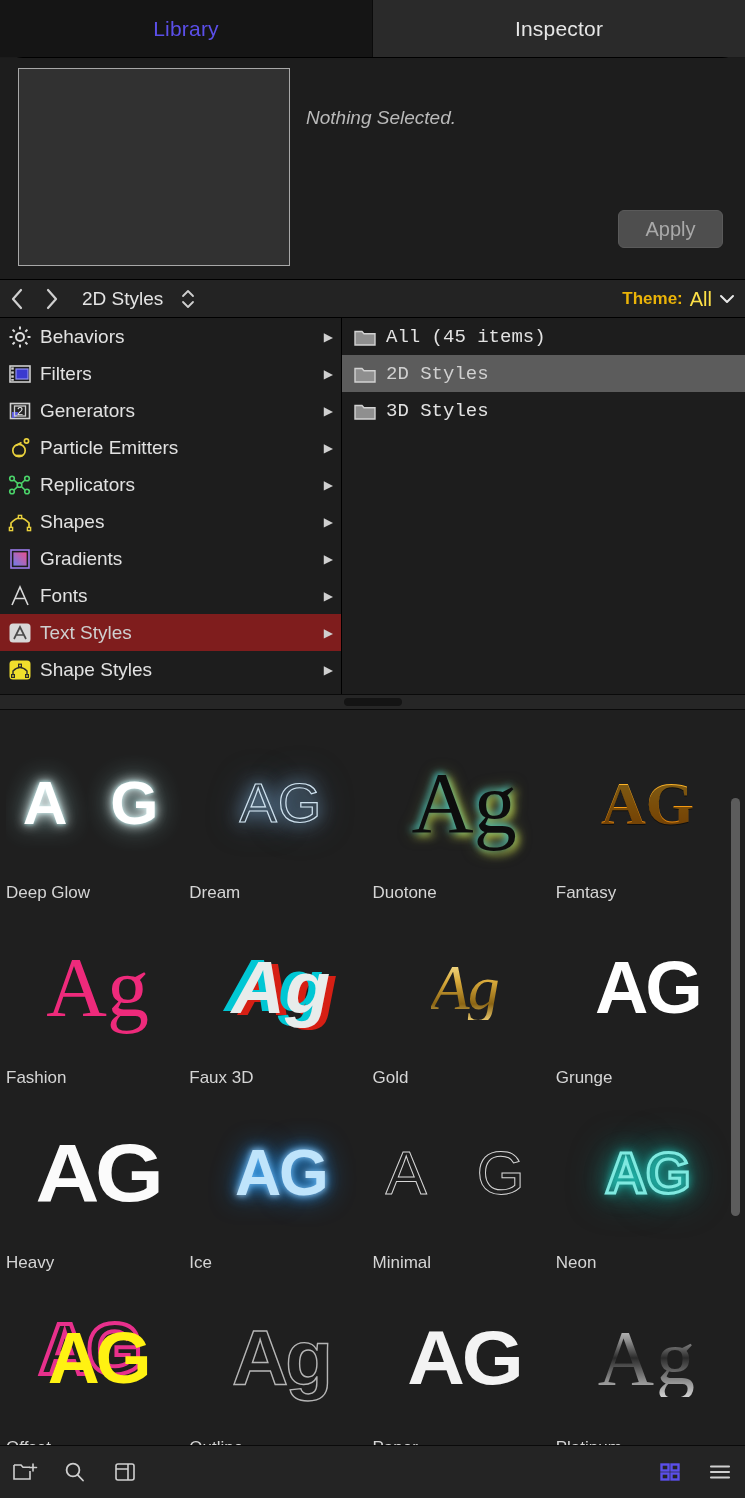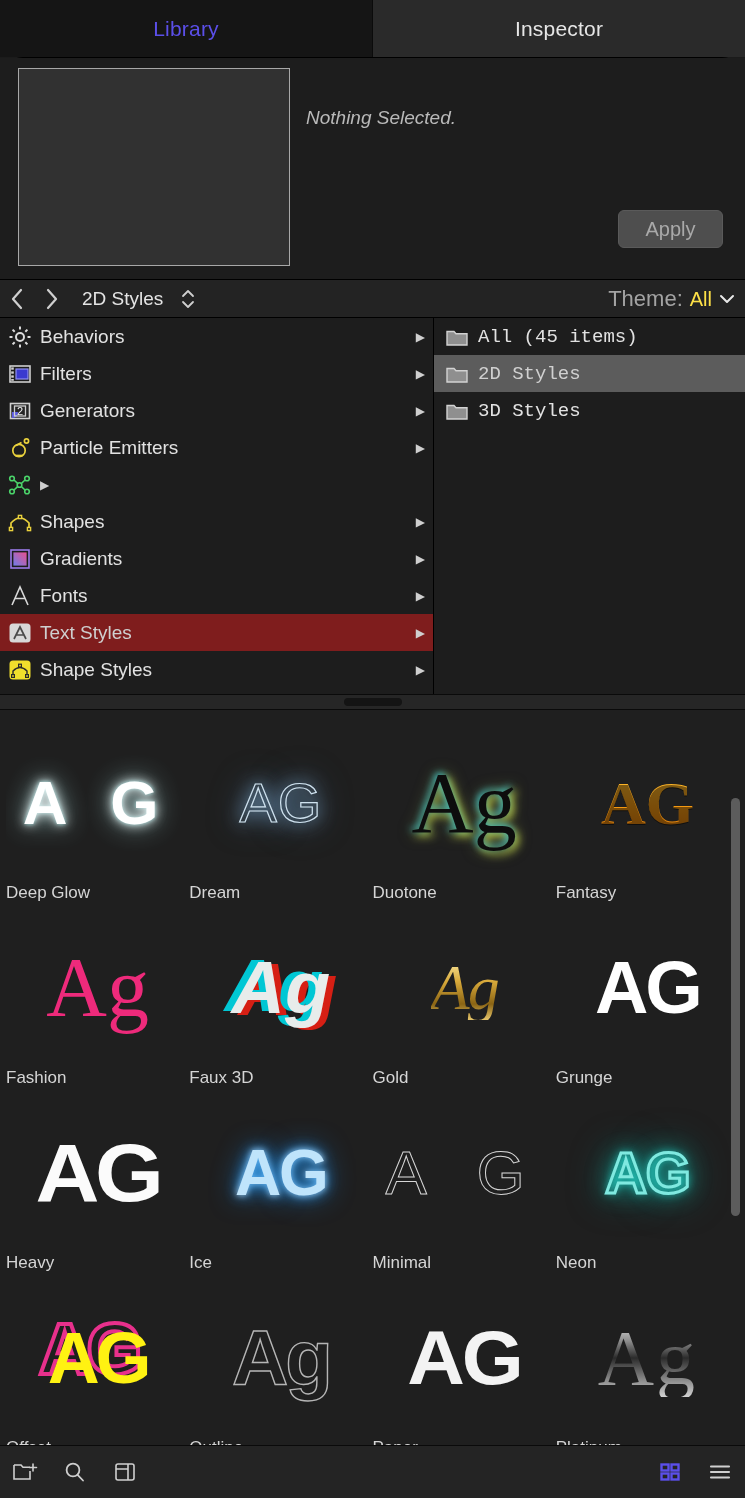--- a/index.html
+++ b/index.html
@@ -99,34 +99,34 @@
     display: flex; flex-direction: column; align-items: center;
     color: #cfcfcf;
     cursor: default;
   }
   .theme-group {
     position: absolute;
     right: 10px; top: 0; height: 38px;
     display: flex; align-items: center; gap: 7px;
     cursor: default;
   }
-  .theme-label { font-size: 22px; color: #a3a3a3; }
+  .theme-label { font-size: 17px; color: #eab308; font-weight: bold; }
   .theme-value { font-size: 20px; color: #fde047; }
   .theme-chev { color: #e8e8e8; display:flex; align-items:center;}
 
   
   .columns {
     position: relative;
     display: flex;
     height: 376px;
     background: #1d1d1d;
     box-sizing: border-box;
   }
   .col-left {
-    width: 434px;
+    width: 342px;
     background: #1d1d1d;
     border-right: 1px solid #000;
     box-sizing: border-box;
     overflow: hidden;
   }
   .col-right {
     flex: 1;
     background: #1d1d1d;
     box-sizing: border-box;
     overflow: hidden;
@@ -504,20 +504,21 @@
             <g fill="none" stroke="#4bd46a" stroke-width="1.6">
               <circle cx="4" cy="5.5" r="2.3"></circle>
                 <circle cx="4" cy="18.5" r="2.3"></circle>
               <circle cx="19" cy="5.5" r="2.3"></circle>
                 <circle cx="19" cy="18.5" r="2.3"></circle>
               <circle cx="11.5" cy="12" r="2.3"></circle>
               <path d="M6 7 L9.6 10.3M17 7 L13.6 10.3M6 17 L9.6 13.7M17 17 L13.6 13.7"></path>
             </g>
           </svg>
         </span>
+        <span class="rowlabel">Replicators</span>
         <span class="disclose">▶</span>
       </div>
 
       <div class="row">
         <span class="rowicon">
           <svg width="24" height="24" viewBox="0 0 24 24">
             <path d="M3 19 V13 Q12 3 21 13 V19" fill="none" stroke="#e9d13c" stroke-width="1.7"></path>
             <g fill="#1d1d1d" stroke="#e9d13c" stroke-width="1.4">
               <rect x="1.4" y="17.4" width="3.2" height="3.2"></rect>
               <rect x="19.4" y="17.4" width="3.2" height="3.2"></rect>

